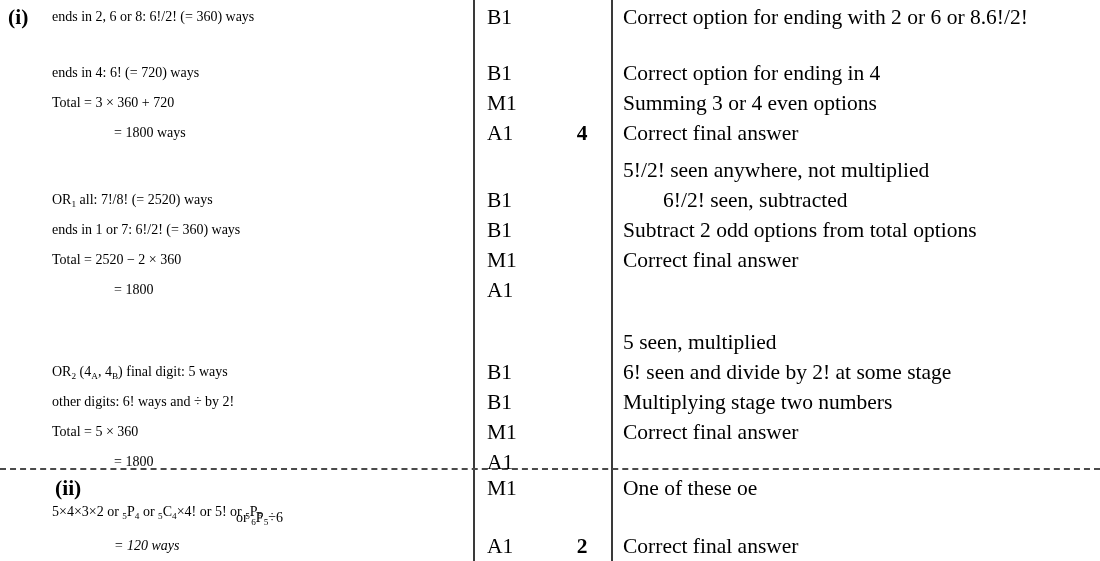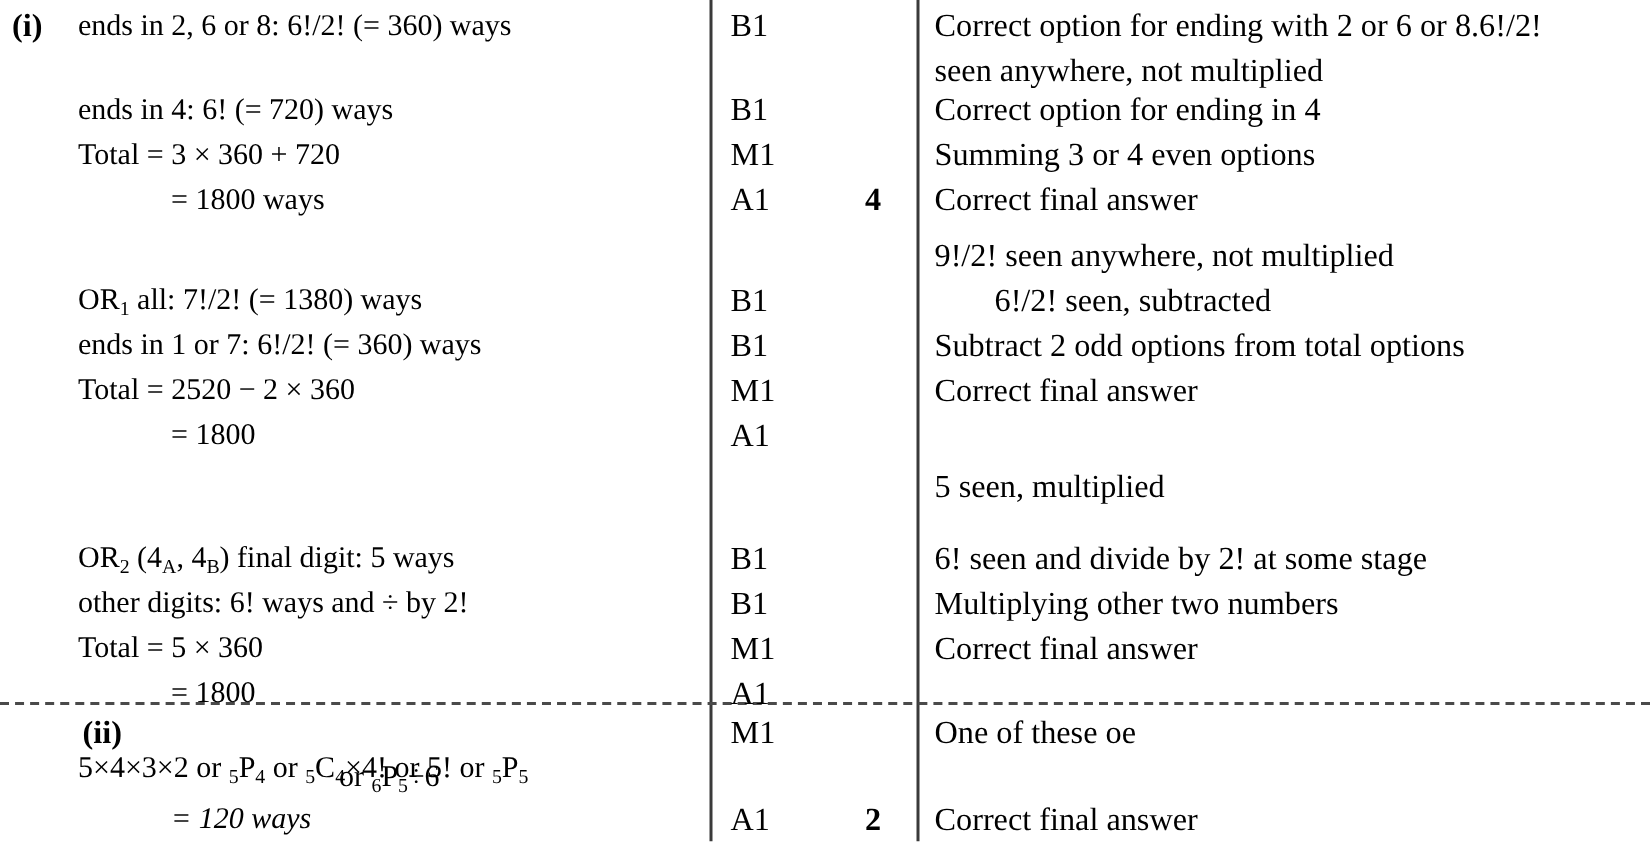--- a/index.html
+++ b/index.html
@@ -36,21 +36,21 @@
     left: 0;
     right: 0;
     top: 468px;
     height: 0;
     border-top: 2px dashed #4a4a4a;
   }
 
   
   .cell {
     position: absolute;
-    font-size: 20px;
+    font-size: 14px;
     line-height: 30px;
     white-space: pre;
   }
   .part-label {
     position: absolute;
     left: 8px;
     font-weight: bold;
     font-size: 21.5px;
     line-height: 30px;
   }
@@ -107,53 +107,52 @@
   <div class="cell work" style="top:88px;">Total = 3 × 360 + 720</div>
   <div class="cell work" style="top:118px; padding-left:62px;">= 1800 ways</div>
 
   <div class="cell marks" style="top:2px;">B1</div>
   <div class="cell marks" style="top:58px;">B1</div>
   <div class="cell marks" style="top:88px;">M1</div>
   <div class="cell marks" style="top:118px;">A1</div>
   <div class="cell totals" style="top:118px;">4</div>
 
   <div class="cell notes" style="top:2px;">Correct option for ending with 2 or 6 or 8.6!/2!</div>
-  <div class="cell notes" style="top:32px;">seen anywhere, not multiplied</div>
   <div class="cell notes" style="top:58px;">Correct option for ending in 4</div>
   <div class="cell notes" style="top:88px;">Summing 3 or 4 even options</div>
   <div class="cell notes" style="top:118px;">Correct final answer</div>
 
-  <div class="cell work" style="top:185px;"><span>OR</span><sub>1</sub><span> all: 7!/2! (= 1380) ways</span></div>
+  <div class="cell work" style="top:185px;"><span>OR</span><sub>1</sub><span> all: 7!/8! (= 2520) ways</span></div>
   <div class="cell work" style="top:215px;">ends in 1 or 7: 6!/2! (= 360) ways</div>
   <div class="cell work" style="top:245px;">Total = 2520 − 2 × 360</div>
   <div class="cell work" style="top:275px; padding-left:62px;">= 1800</div>
 
   <div class="cell marks" style="top:185px;">B1</div>
   <div class="cell marks" style="top:215px;">B1</div>
   <div class="cell marks" style="top:245px;">M1</div>
   <div class="cell marks" style="top:275px;">A1</div>
 
-  <div class="cell notes" style="top:155px;">9!/2! seen anywhere, not multiplied</div>
+  <div class="cell notes" style="top:155px;">5!/2! seen anywhere, not multiplied</div>
   <div class="cell notes" style="top:185px;margin-left:40px;">6!/2! seen, subtracted</div>
   <div class="cell notes" style="top:215px;">Subtract 2 odd options from total options</div>
   <div class="cell notes" style="top:245px;">Correct final answer</div>
 
   <div class="cell work" style="top:357px;"><span>OR</span><sub>2</sub><span> (4</span><sub>A</sub><span>, 4</span><sub>B</sub><span>) final digit: 5 ways</span></div>
   <div class="cell work" style="top:387px;">other digits: 6! ways and ÷ by 2!</div>
   <div class="cell work" style="top:417px;">Total = 5 × 360</div>
   <div class="cell work" style="top:447px; padding-left:62px;">= 1800</div>
 
   <div class="cell marks" style="top:357px;">B1</div>
   <div class="cell marks" style="top:387px;">B1</div>
   <div class="cell marks" style="top:417px;">M1</div>
   <div class="cell marks" style="top:447px;">A1</div>
 
-  <div class="cell notes" style="top:309px;">5 seen, multiplied</div>
+  <div class="cell notes" style="top:327px;">5 seen, multiplied</div>
   <div class="cell notes" style="top:357px;">6! seen and divide by 2! at some stage</div>
-  <div class="cell notes" style="top:387px;">Multiplying other two numbers</div>
+  <div class="cell notes" style="top:387px;">Multiplying stage two numbers</div>
   <div class="cell notes" style="top:417px;">Correct final answer</div>
 
   <div class="part-label" style="top:473px;margin-left:47px;">(ii)</div>
 
   <div class="cell work" style="top:497px; width:430px;"><span>5×4×3×2 or </span><span class="presub">5</span><span>P</span><sub>4</sub><span> or </span><span class="presub">5</span><span>C</span><sub>4</sub><span>×4! or 5! or </span><span class="presub">5</span><span>P</span><sub>5</sub></div>
 
   <div class="cell work" style="top:503px;text-align:center;"><span>or </span><span class="presub">6</span><span>P</span><sub>5</sub><span>÷6</span></div>
 
   <div class="cell work" style="top:531px; padding-left:62px;font-style:italic;">= 120 ways</div>
 

